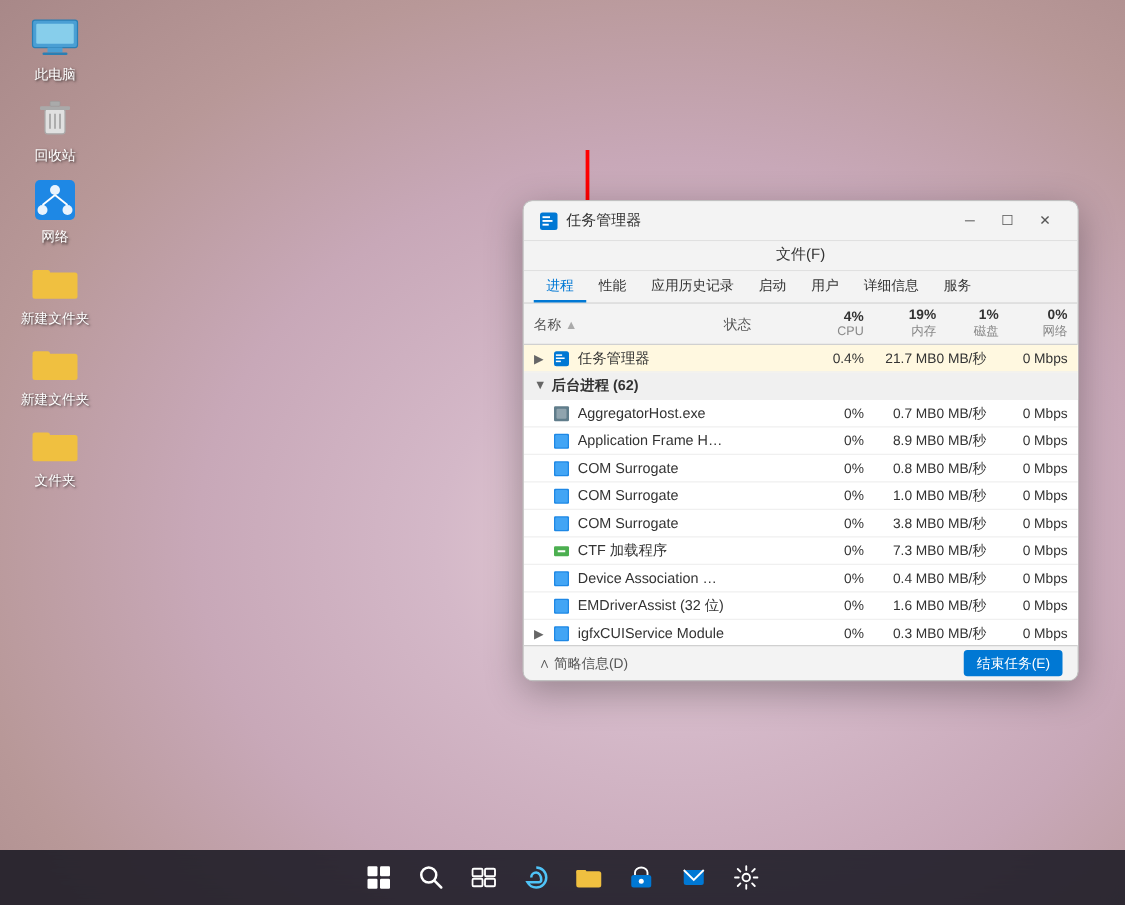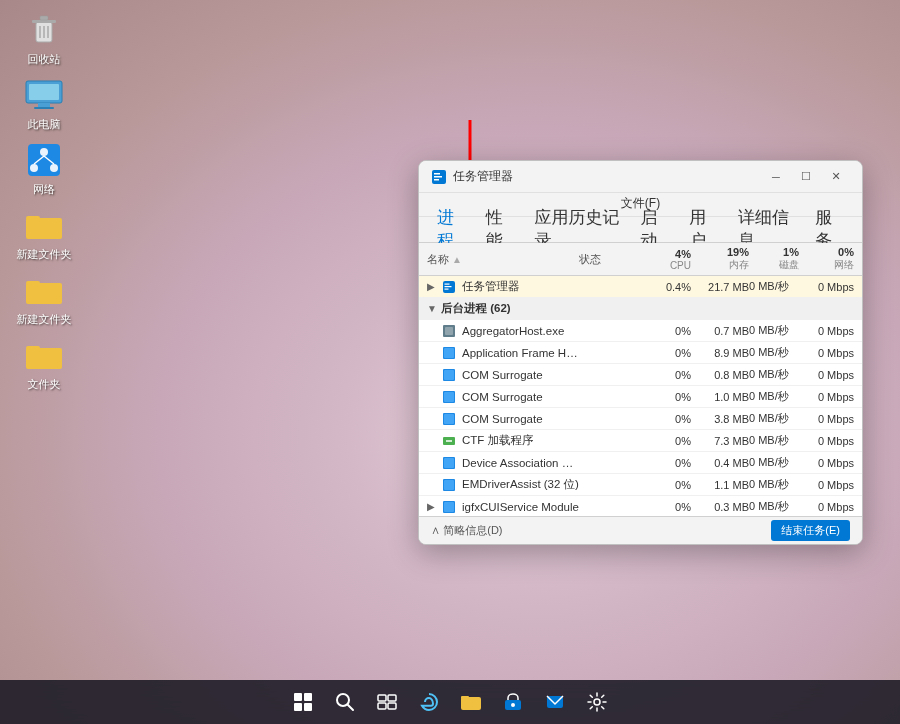--- a/index.html
+++ b/index.html
@@ -155,21 +155,21 @@
     .tab-bar {
       height: 26px;
       background: #f3f3f3;
       display: flex;
       align-items: center;
       padding: 0 8px;
       gap: 0;
       border-bottom: 1px solid #d0d0d0;
     }
     .tab {
-      font-size: 17px;
+      font-size: 11px;
       color: #333;
       cursor: pointer;
       padding: 4px 10px;
       border-bottom: 2px solid transparent;
     }
     .tab.active {
       border-bottom: 2px solid #0078d4;
       color: #0078d4;
     }
 
@@ -286,49 +286,49 @@
       background: white;
       border-radius: 1px;
     }
   </style>
 </head>
 <body>
 
 <div class="desktop">
 
   <div class="desktop-icons">
+
+    <div class="desktop-icon">
+      <div class="icon-img">
+        <svg width="38" height="30" viewBox="0 0 38 30">
+          <rect x="1" y="1" width="36" height="22" rx="2" ry="2" fill="#4a9fd4" stroke="#2a7fb4" stroke-width="1"></rect>
+          <rect x="4" y="4" width="30" height="16" rx="1" fill="#87ceeb"></rect>
+          <rect x="13" y="23" width="12" height="4" fill="#4a9fd4"></rect>
+          <rect x="9" y="27" width="20" height="2" rx="1" fill="#2a7fb4"></rect>
+        </svg>
+      </div>
+      <div class="icon-label">此电脑</div>
+    </div>
 
     <div class="desktop-icon">
       <div class="icon-img">
         <svg width="32" height="36" viewBox="0 0 32 36">
           <rect x="8" y="10" width="16" height="20" rx="2" fill="#e0e0e0" stroke="#aaa" stroke-width="1"></rect>
           <rect x="4" y="8" width="24" height="3" rx="1" fill="#aaa"></rect>
           <rect x="12" y="4" width="8" height="4" rx="1" fill="#aaa" stroke="#999" stroke-width="0.5"></rect>
           <line x1="12" y1="14" x2="12" y2="26" stroke="#aaa" stroke-width="1.5"></line>
           <line x1="16" y1="14" x2="16" y2="26" stroke="#aaa" stroke-width="1.5"></line>
           <line x1="20" y1="14" x2="20" y2="26" stroke="#aaa" stroke-width="1.5"></line>
         </svg>
       </div>
       <div class="icon-label">回收站</div>
     </div>
 
     <div class="desktop-icon">
       <div class="icon-img">
-        <svg width="38" height="30" viewBox="0 0 38 30">
-          <rect x="1" y="1" width="36" height="22" rx="2" ry="2" fill="#4a9fd4" stroke="#2a7fb4" stroke-width="1"></rect>
-          <rect x="4" y="4" width="30" height="16" rx="1" fill="#87ceeb"></rect>
-          <rect x="13" y="23" width="12" height="4" fill="#4a9fd4"></rect>
-          <rect x="9" y="27" width="20" height="2" rx="1" fill="#2a7fb4"></rect>
-        </svg>
-      </div>
-      <div class="icon-label">此电脑</div>
-    </div>
-
-    <div class="desktop-icon">
-      <div class="icon-img">
         <svg width="36" height="36" viewBox="0 0 36 36">
           <rect x="2" y="2" width="32" height="32" rx="4" fill="#1e88e5"></rect>
           <circle cx="18" cy="10" r="4" fill="white" opacity="0.9"></circle>
           <circle cx="8" cy="26" r="4" fill="white" opacity="0.9"></circle>
           <circle cx="28" cy="26" r="4" fill="white" opacity="0.9"></circle>
           <line x1="18" y1="14" x2="8" y2="22" stroke="white" stroke-width="1.5"></line>
           <line x1="18" y1="14" x2="28" y2="22" stroke="white" stroke-width="1.5"></line>
         </svg>
       </div>
       <div class="icon-label">网络</div>
@@ -576,21 +576,21 @@
         <div class="row-expand"></div>
         <div class="row-icon">
           <svg width="14" height="14" viewBox="0 0 14 14">
               <rect x="1" y="1" width="12" height="12" rx="1" fill="#1e88e5"></rect>
               <rect x="2" y="2" width="10" height="10" rx="1" fill="#42a5f5"></rect>
             </svg>
         </div>
         <div class="row-name">EMDriverAssist (32 位)</div>
         <div class="row-status"></div>
         <div class="row-cpu">0%</div>
-        <div class="row-mem">1.1 MB</div>
+        <div class="row-mem">1.6 MB</div>
         <div class="row-disk">0 MB/秒</div>
         <div class="row-net">0 Mbps</div>
       </div>
 
       <div class="tm-row">
         <div class="row-expand">▶</div>
         <div class="row-icon">
           <svg width="14" height="14" viewBox="0 0 14 14">
               <rect x="1" y="1" width="12" height="12" rx="1" fill="#1e88e5"></rect>
               <rect x="2" y="2" width="10" height="10" rx="1" fill="#42a5f5"></rect>

